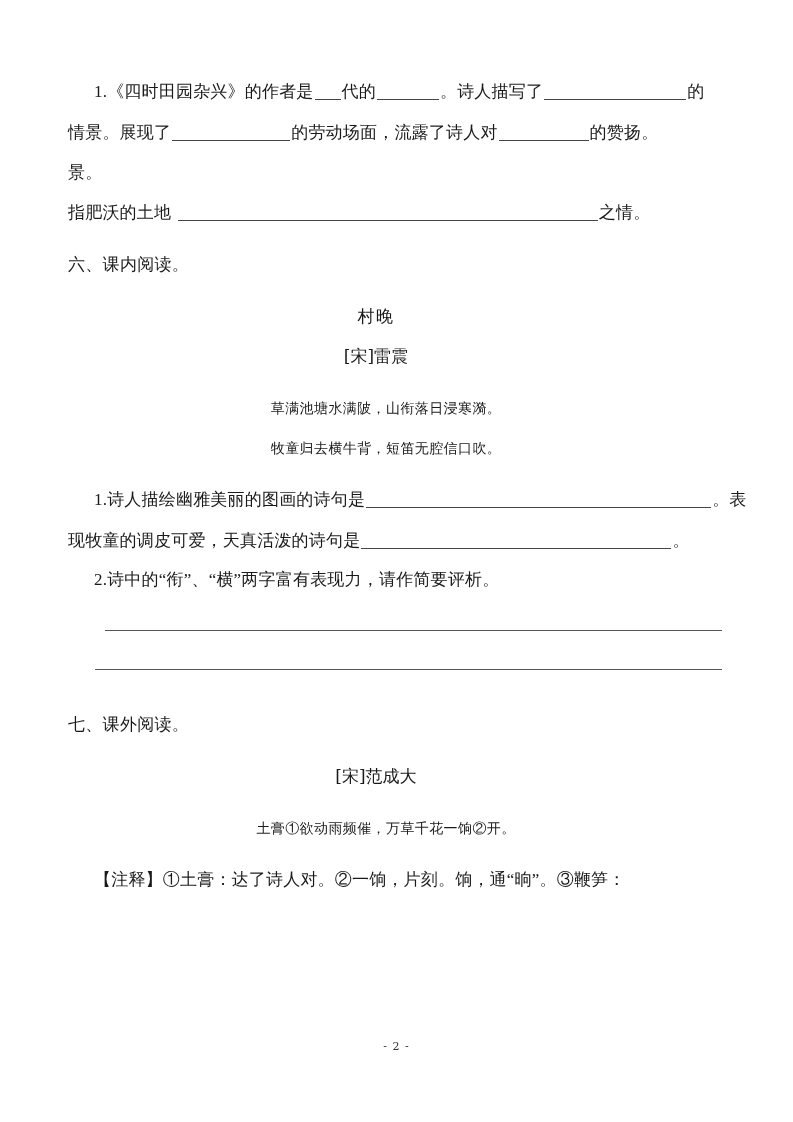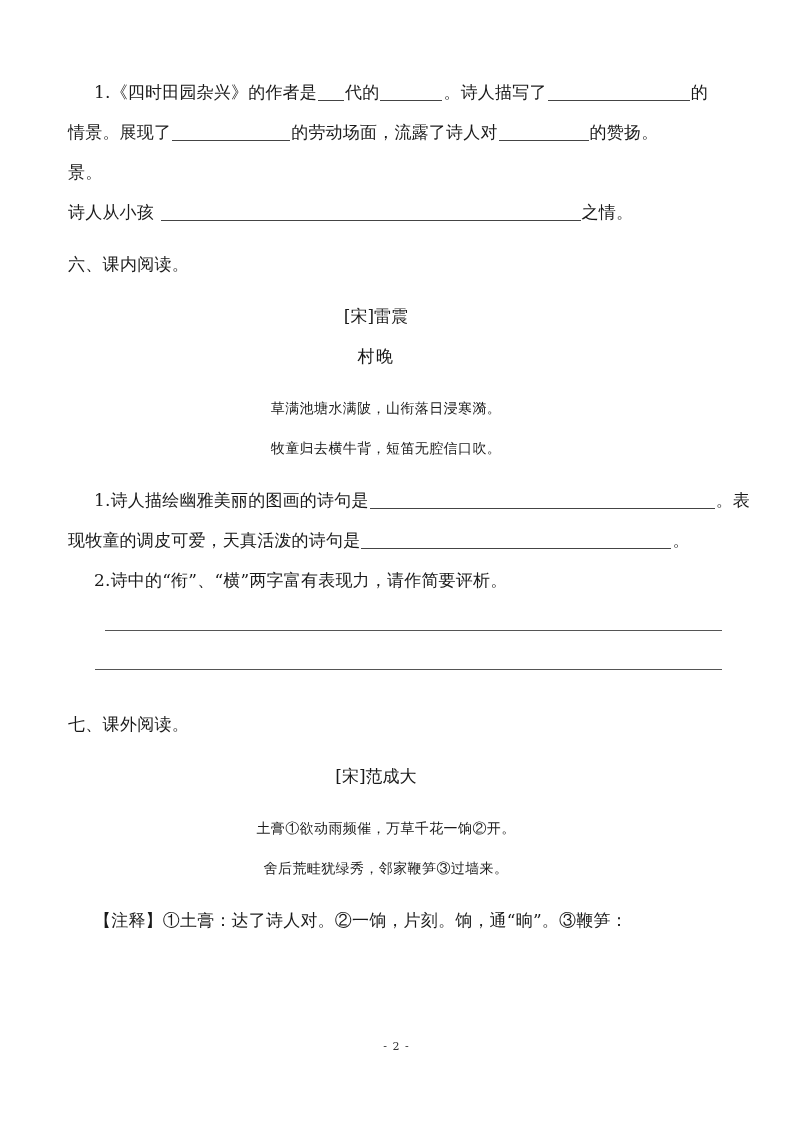--- a/index.html
+++ b/index.html
@@ -32,20 +32,21 @@
   
   .para {
     font-size: 17px;
     line-height: 40px;
     letter-spacing: 0.2px;
     white-space: nowrap;
     margin: 0;
   }
   .indent {
     padding-left: 26px;
+    font-family: Liberation Serif, serif;
   }
   .heading {
     font-size: 17px;
     line-height: 40px;
     font-weight: normal;
     margin: 0;
     letter-spacing: 0.3px;
   }
   .centered {
     text-align: center;
@@ -125,31 +126,31 @@
     </p>
     <p class="para">
       <span>情景。展现了</span><span class="blank b-md"></span><span>的劳动场面，流露了诗人对</span><span class="blank b-sm"></span><span>的赞扬。</span>
     </p>
 
     <p class="para">
       <span>景。</span>
     </p>
 
     <p class="para">
-      <span>诗人从小孩</span>&nbsp;<span class="blank b-h4"></span><span>之情。</span>
+      <span>指肥沃的土地</span>&nbsp;<span class="blank b-h4"></span><span>之情。</span>
     </p>
 
     <div class="spacer-sm"></div>
 
     <p class="heading">六、课内阅读。</p>
 
     <div class="spacer-sm"></div>
 
+    <p class="centered poem-title">村晚</p>
     <p class="centered">[宋]雷震</p>
-    <p class="centered poem-title">村晚</p>
 
     <div class="spacer-sm"></div>
 
     <p class="poem-line">草满池塘水满陂，山衔落日浸寒漪。</p>
     <p class="poem-line">牧童归去横牛背，短笛无腔信口吹。</p>
 
     <div class="spacer-sm"></div>
 
     <p class="para indent">
       <span>1.</span><span>诗人描绘幽雅美丽的图画的诗句是</span><span class="blank b-h2"></span><span>。表</span>
@@ -169,21 +170,20 @@
 
     <p class="heading">七、课外阅读。</p>
 
     <div class="spacer-sm"></div>
 
     <p class="centered">[宋]范成大</p>
 
     <div class="spacer-sm"></div>
 
     <p class="poem-line">土膏①欲动雨频催，万草千花一饷②开。</p>
-    <p class="poem-line">舍后荒畦犹绿秀，邻家鞭笋③过墙来。</p>
 
     <div class="spacer-sm"></div>
 
     <p class="para indent">
       <span>【注释】</span><span>①土膏：达了诗人对。②一饷，片刻。饷，通“晌”。③鞭笋：</span>
     </p>
 
   </div>
 
   <div class="footer">- 2 -</div>

